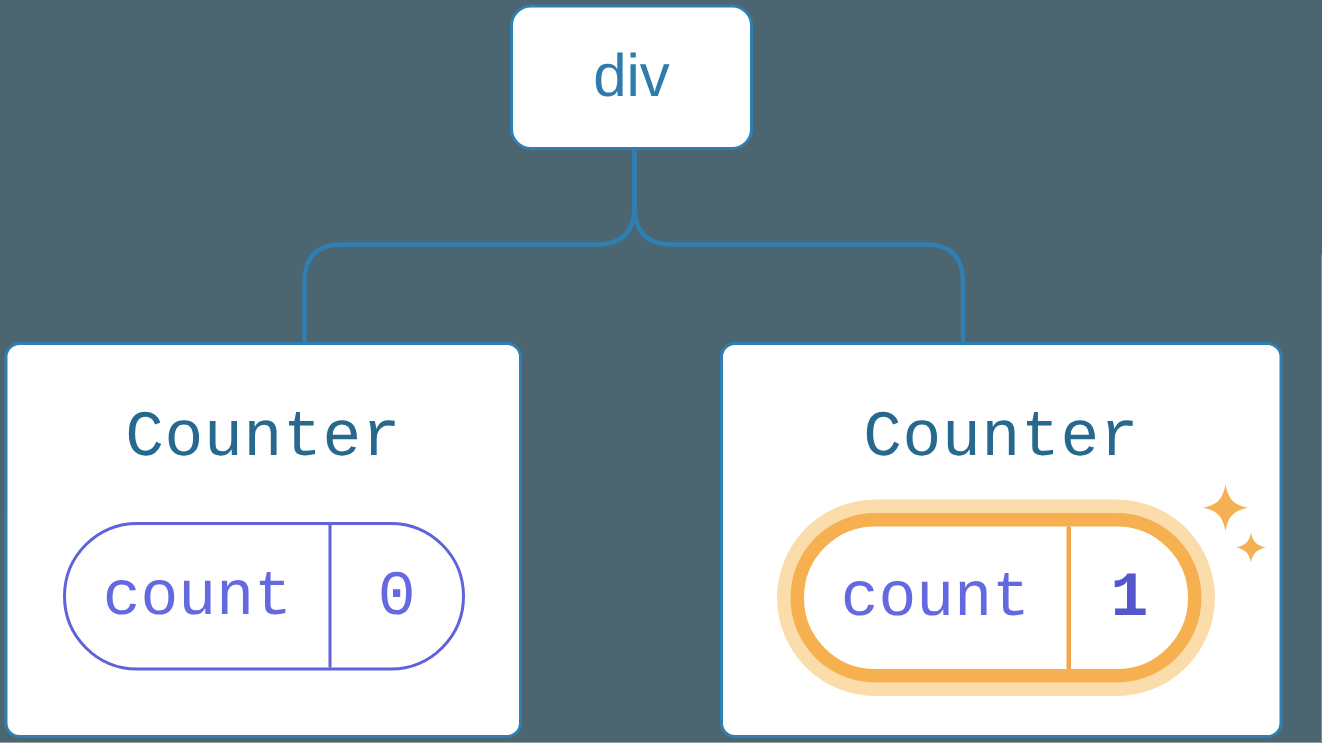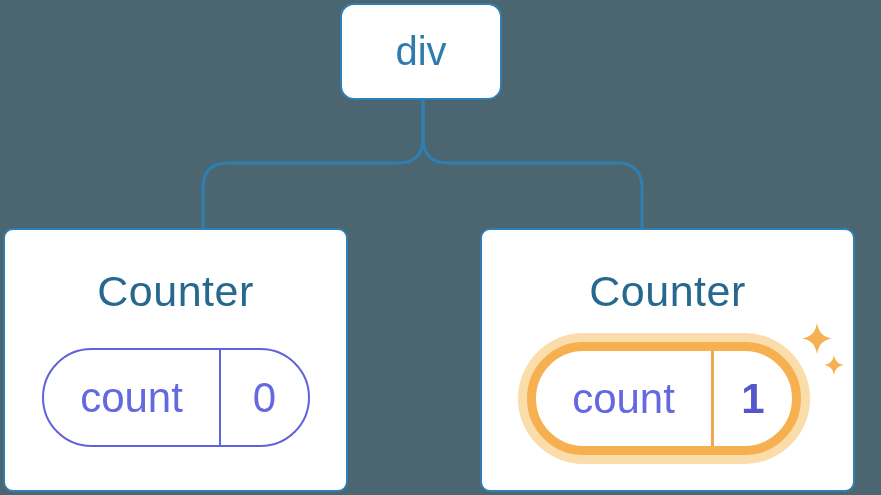--- a/index.html
+++ b/index.html
@@ -34,20 +34,21 @@
     font-weight: 500;
   }
   .card {
     position: absolute;
     top: 228px;
     height: 264px;
     background: #ffffff;
     border: 2px solid #2f7fb2;
     border-radius: 10px;
     box-sizing: border-box;
+    font-family: Liberation Mono, monospace;
   }
   .card-left  { left: 3px;   width: 345px; }
   .card-right { left: 480px; width: 375px; }
   .card-title {
     margin-top: 40px;
     text-align: center;
     font-size: 43px;
     line-height: 1;
     font-weight: 500;
     letter-spacing: 0.5px;

